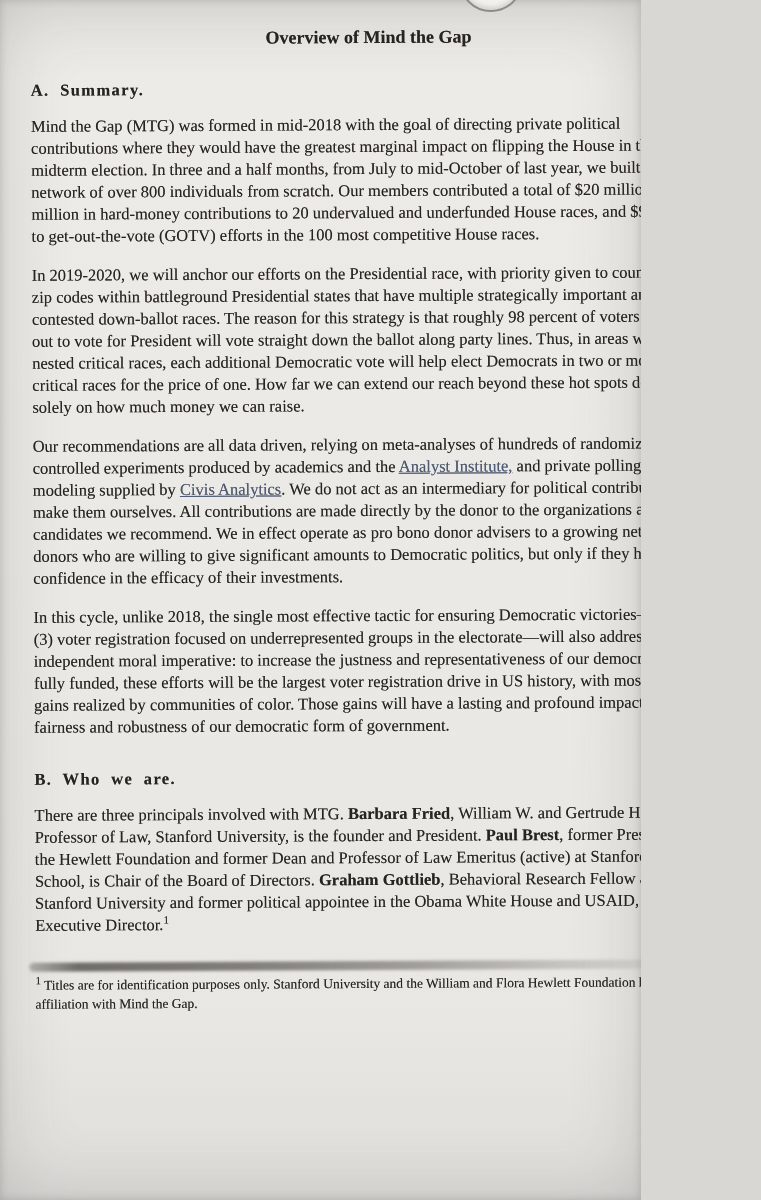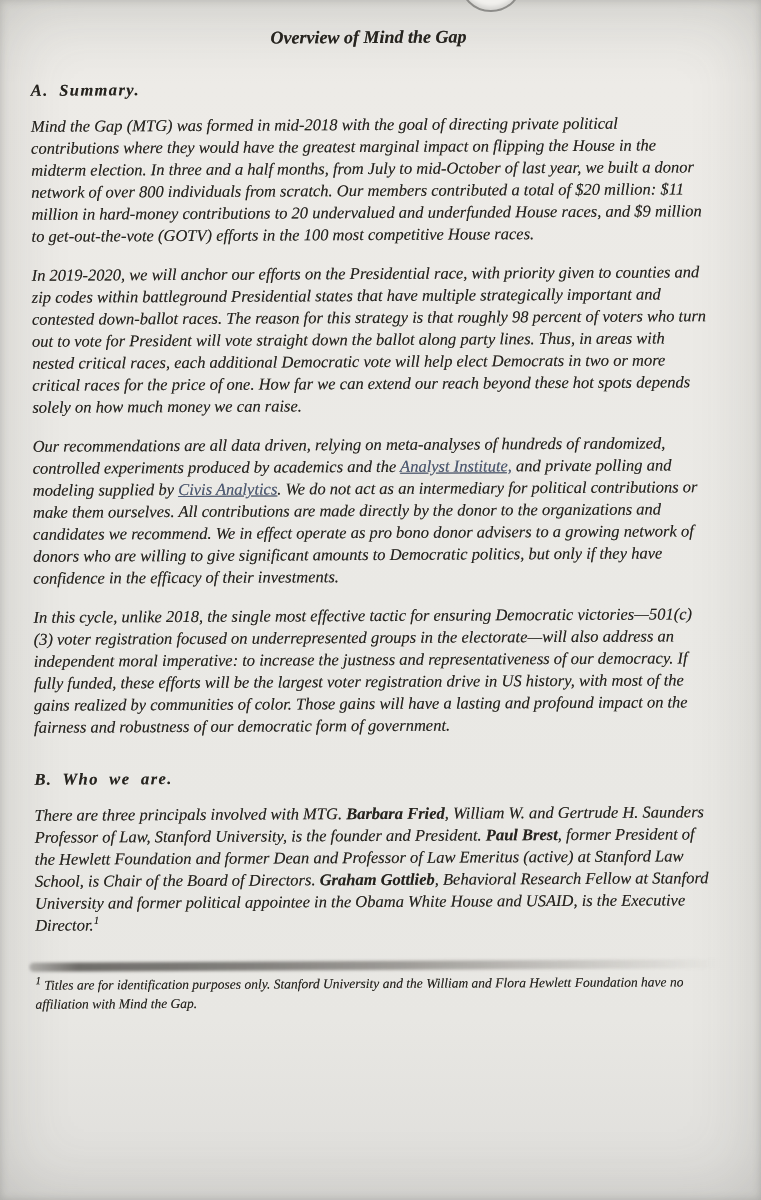--- a/index.html
+++ b/index.html
@@ -5,26 +5,25 @@
   * { box-sizing: border-box; }
   html, body { margin: 0; padding: 0; }
   body {
     width: 761px; height: 1200px;
     overflow: hidden;
     background: #d8d7d3;
     font-family: "Liberation Serif", "DejaVu Serif", serif;
   }
   .scan {
     position: relative;
-    width: 761px; height: 1200px;
+    width: 641px; height: 1200px;
     background: linear-gradient(180deg, #e6e5e1 0%, #edebe7 7%, #eae9e5 50%, #e8e7e3 85%, #deddda 100%);
     box-shadow: inset 0 0 70px rgba(70,68,64,0.20), inset 0 0 8px rgba(60,58,55,0.22);
     overflow: hidden;
     color: #26241f;
-    font-style: italic;
   }
   .hole {
     position: absolute; top: -52px; left: 459px;
     width: 64px; height: 64px; border-radius: 50%;
     border: 2px solid #8d8c89;
     background: #f1f0ed;
     box-shadow: inset 0 -3px 4px rgba(0,0,0,0.12);
   }
   .content {
     position: absolute;

